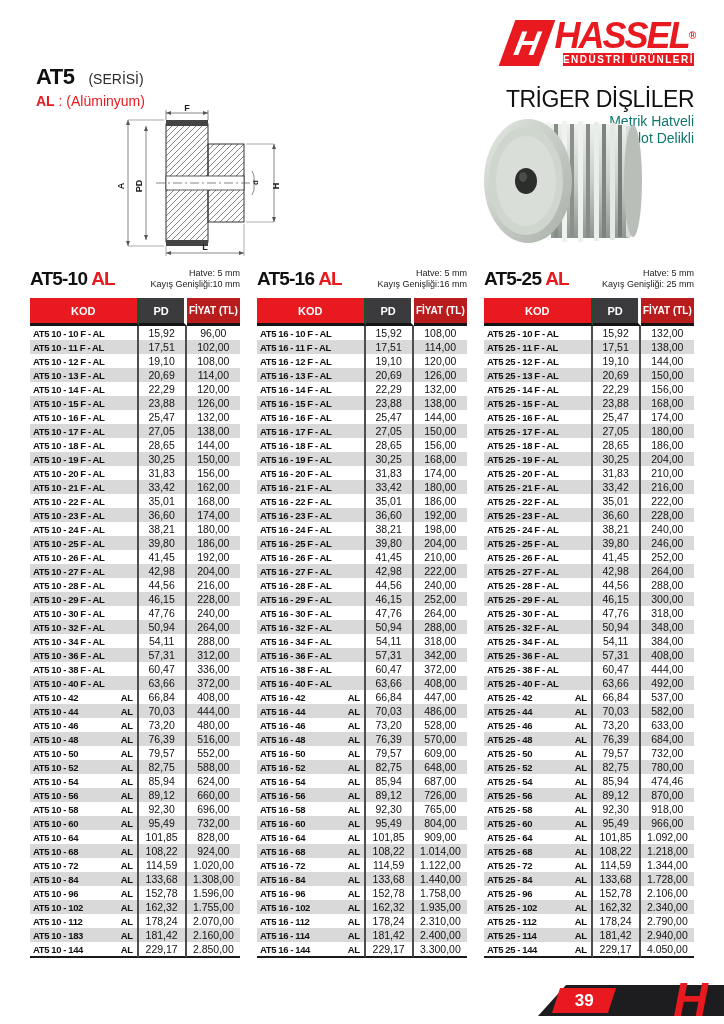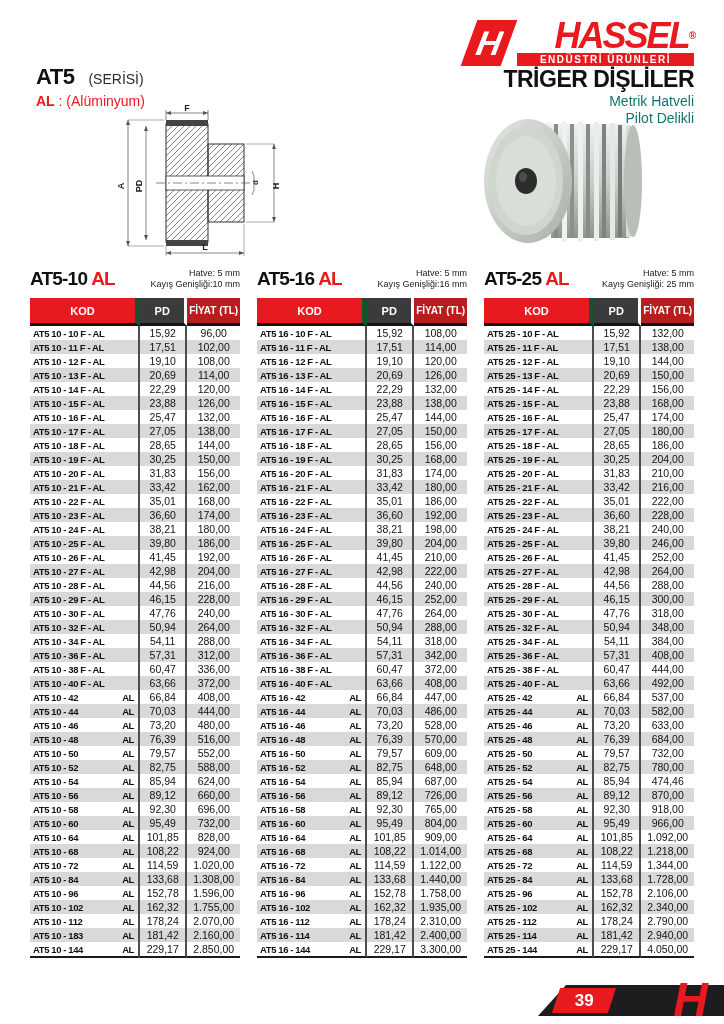--- a/index.html
+++ b/index.html
@@ -13,36 +13,36 @@
   .material-line{position:absolute;top:93px;left:36px;font-size:14px;color:#e8191f;}
   .material-line .mat{font-weight:bold;}
   
   .logo-block{position:absolute;top:20px;right:30px;width:230px;text-align:right;}
   .logo-row{display:flex;align-items:stretch;justify-content:flex-end;}
   .emblem{width:40px;background:#e8191f;transform:skewX(-20deg);display:flex;align-items:center;justify-content:center;margin-right:8px;}
   .emblem span{color:#fff;font-weight:bold;font-style:italic;font-size:34px;transform:skewX(10deg);line-height:1;}
   .brand-col{display:flex;flex-direction:column;align-items:flex-end;}
   .brand{color:#e8191f;font-size:36px;font-weight:bold;font-style:italic;letter-spacing:-2px;line-height:32px;}
   .brand sup{font-size:10px;vertical-align:top;}
-  .brand-sub{background:#e8191f;color:#fff;font-weight:bold;font-size:10px;letter-spacing:1.5px;padding:1px 23px;margin-top:1px;}
-  .product-title{font-size:23px;font-weight:bold;letter-spacing:-0.5px;margin-top:0;}
+  .brand-sub{background:#e8191f;color:#fff;font-weight:bold;font-size:10px;letter-spacing:1.5px;padding:1px 0;margin-top:1px;}
+  .product-title{font-size:23px;font-weight:normal;letter-spacing:-0.5px;margin-top:20px;}
   .product-sub{font-size:14px;color:#0f766e;line-height:17px;}
   
   .tech-drawing{position:absolute;top:104px;left:86px;}
   .product-photo{position:absolute;top:112px;left:476px;}
   
   .tables-row{position:absolute;top:268px;left:30px;width:664px;display:flex;gap:17px;}
   .table-section{flex:1;min-width:0;}
   .tsec-head{display:flex;justify-content:space-between;align-items:flex-end;margin-bottom:8px;}
   .tsec-title{font-size:19px;font-weight:bold;letter-spacing:-0.8px;white-space:nowrap;}
   .tsec-title .mat{color:#e8191f;margin-left:4px;}
   .tsec-meta{text-align:right;font-size:9px;line-height:11px;color:#1a1a1a;white-space:nowrap;}
   table.price{width:100%;border-collapse:separate;border-spacing:0;table-layout:fixed;}
   th{height:25px;color:#fff;font-size:11px;font-weight:bold;padding:0;border-bottom:3px solid #141414;}
-  th.c-kod{background:#e8191f;width:52%;border-right:5px solid #14532d;}
+  th.c-kod{background:#e8191f;width:52%;border-right:2px solid #14532d;}
   th.c-pd{background:#3b3b3d;width:22%;border-right:3px solid #fff;}
   th.c-fiyat{background:#b91c1c;width:26%;font-size:10px;}
   td{height:14px;padding:0;font-size:10.5px;vertical-align:middle;}
   td.kod{font-weight:bold;font-size:9.5px;letter-spacing:-0.4px;border-right:2px solid #4d4d4d;}
   td.kod .kwrap{display:flex;justify-content:space-between;padding:0 4px 0 3px;}
   td.pd{text-align:center;border-right:2px solid #4d4d4d;}
   td.fiyat{text-align:center;}
   tbody tr:nth-child(even) td{background:#d9d9d9;}
   tbody tr:last-child td{border-bottom:2px solid #1a1a1a;}
   

